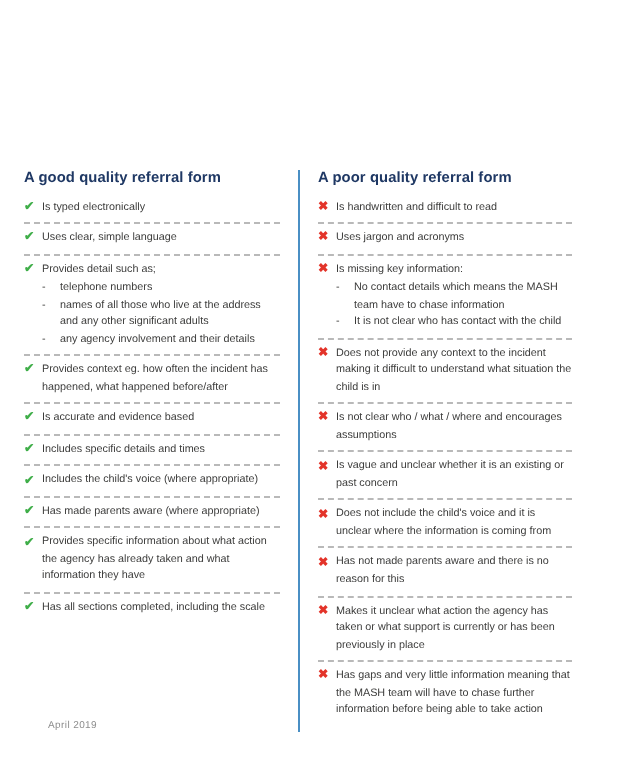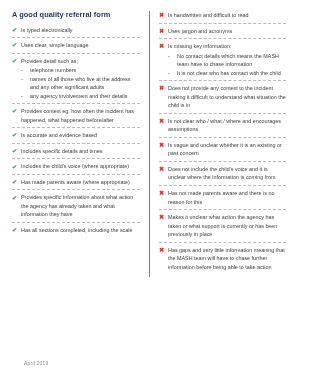--- a/index.html
+++ b/index.html
@@ -11,22 +11,23 @@
     width: 298px;
     height: 386px;
     font-family: "Liberation Sans", sans-serif;
     color: #3c3c3b;
     position: relative;
     overflow: hidden;
   }
   .page {
     position: absolute;
     inset: 0;
-    padding: 11px 12px 0 12px;
+    padding: 41px 12px 0 12px;
     box-sizing: border-box;
+    margin-top: 44px;
   }
   .columns {
     display: flex;
     align-items: flex-start;
     height: 320px;
   }
   .col {
     width: 50%;
     box-sizing: border-box;
   }
@@ -139,20 +140,21 @@
           <li class="item">
             <div class="item-main"><span class="mark tick">✔</span><span>Provides specific information about what action the agency has already taken and what information they have</span></div>
           </li>
           <li class="item">
             <div class="item-main"><span class="mark tick">✔</span><span>Has all sections completed, including the scale</span></div>
           </li>
         </ul>
     </div>
 
     <div class="col col-right">
+      <h2 class="col-heading">A poor quality referral form</h2>
       <ul class="item-list" id="list-1">
           <li class="item">
             <div class="item-main"><span class="mark cross">✖</span><span>Is handwritten and difficult to read</span></div>
           </li>
           <li class="item">
             <div class="item-main"><span class="mark cross">✖</span><span>Uses jargon and acronyms</span></div>
           </li>
           <li class="item">
             <div class="item-main"><span class="mark cross">✖</span><span>Is missing key information:</span></div>
             <ul class="sub-list">

